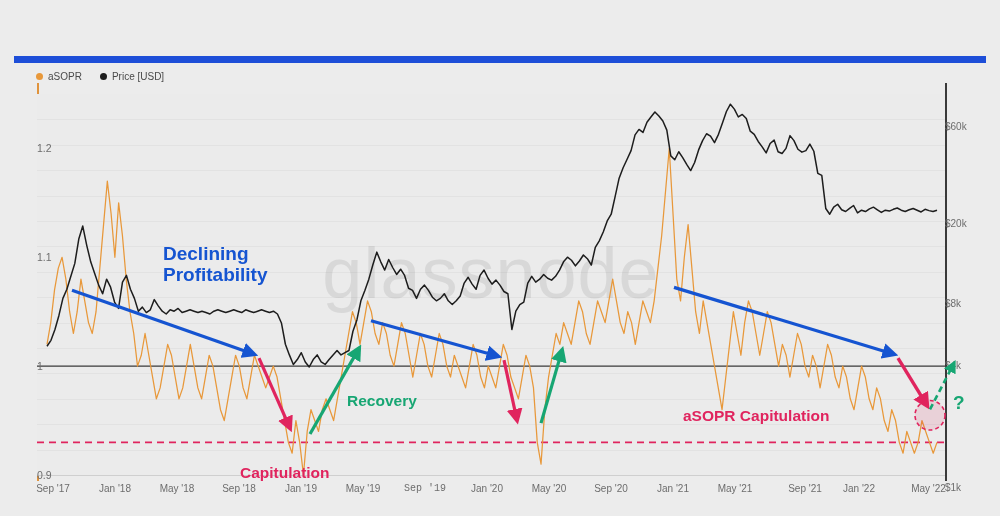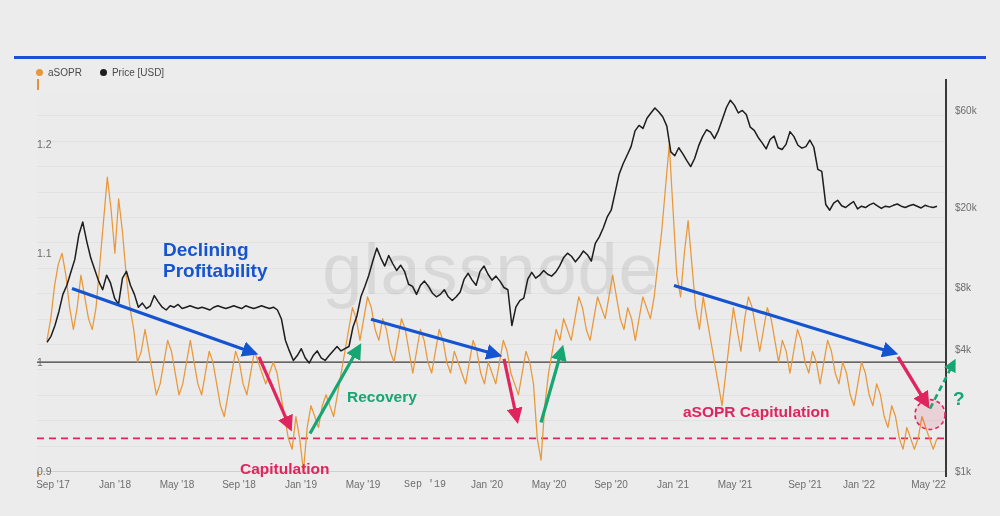--- a/index.html
+++ b/index.html
@@ -22,21 +22,21 @@
     font-weight: 700;
     color: #1b1b1b;
     letter-spacing: -0.2px;
     white-space: nowrap;
   }
   #chart-card {
     position: absolute;
     left: 14px; top: 56px;
     width: 972px; height: 440px;
     background: #ececec;
-    border-top: 3px solid #1d4ed8;
+    border-top: 7px solid #1d4ed8;
   }
   
   #legend {
     position: absolute;
     left: 22px; top: 8px;
     display: flex;
     align-items: center;
     gap: 18px;
     font-size: 10px;
     color: #4a4a4a;
@@ -80,24 +80,25 @@
     transform: translateY(-50%);
     padding-right: 8px;
     font-size: 10.5px;
     color: #6d6d6d;
     white-space: nowrap;
   }
   .ytick-right {
     position: absolute;
     left: 100%;
     transform: translateY(-50%);
-    padding-left: 10px;
+    padding-left: 0;
     font-size: 10px;
     color: #6d6d6d;
     white-space: nowrap;
+    margin-top: 12px;
   }
   .xtick {
     position: absolute;
     top: 420px;
     transform: translateX(-50%);
     font-size: 10px;
     color: #6d6d6d;
     white-space: nowrap;
   }
   #watermark {

